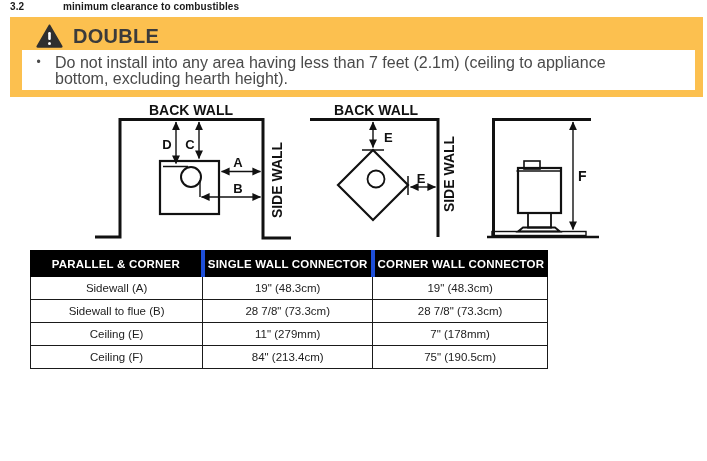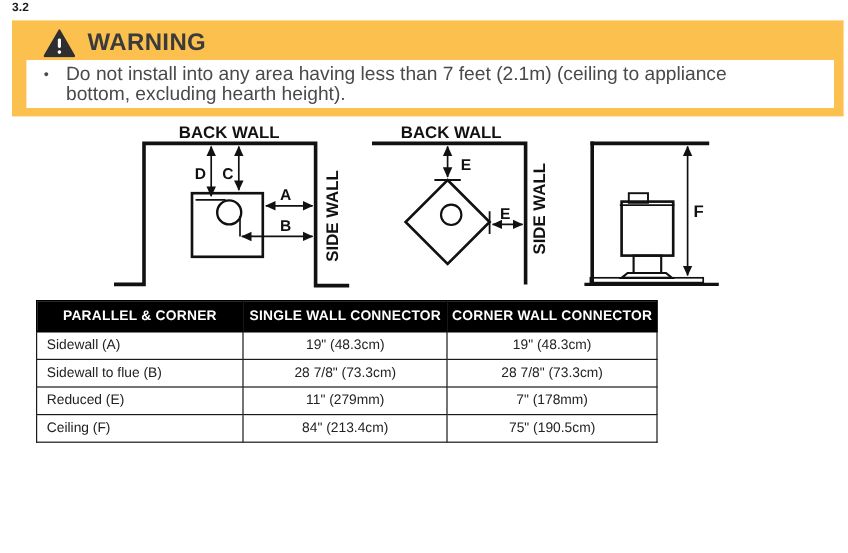--- a/index.html
+++ b/index.html
@@ -51,47 +51,48 @@
     border-collapse:collapse; table-layout:fixed;
     font-size:11.5px; color:#222;
   }
   .clearance-table col.c1 { width:33.3%; }
   .clearance-table col.c2 { width:32.9%; }
   .clearance-table col.c3 { width:33.8%; }
   .clearance-table th {
     background:#000; color:#fff; font-weight:bold; font-size:11.5px;
     height:26px; text-align:center; border:1px solid #000; letter-spacing:0.2px;
   }
-  .clearance-table th + th { border-left:1px solid #1d4ed8;margin-top:36px; }
+  .clearance-table th + th { border-left:4px solid #1d4ed8;margin-top:36px; }
   .clearance-table td {
     border:1.6px solid #1a1a1a; height:23px; padding:1px 8px; text-align:center;
     background:#fff;
   }
-  .clearance-table td.lbl { text-align:left; }
+  .clearance-table td.lbl { text-align:center; }
   .clearance-table td.footnote {
     text-align:left; line-height:15.5px; padding:4px 8px 5px 8px; height:auto;
   }
 </style>
 </head>
 <body>
 
 <div id="page">
 
   <div class="section-heading">
     <span class="num">3.2</span>
+    <span>minimum clearance to combustibles</span>
   </div>
 
   <div class="warning-banner">
     <div class="warning-head">
       <svg width="27" height="24" viewBox="0 0 27 24">
         <path d="M13.5 1.2 L25.8 22.4 Q26 23 25.3 23 L1.7 23 Q1 23 1.2 22.4 Z" fill="#2f2f2f" stroke="#2f2f2f" stroke-width="1.5" stroke-linejoin="round"></path>
         <rect x="12.2" y="8" width="2.6" height="8" rx="1.2" fill="#fff"></rect>
         <circle cx="13.5" cy="19.4" r="1.5" fill="#fff"></circle>
       </svg>
-      <span class="warning-title">WARNING</span>
+      <span class="warning-title">DOUBLE</span>
     </div>
     <div class="warning-body">
       <span class="warning-bullet">•</span>
       <span class="warning-text">Do not install into any area having less than 7 feet (2.1m) (ceiling to appliance bottom, excluding hearth height).</span>
     </div>
   </div>
 
   <svg class="diagrams" width="707" height="148" viewBox="0 0 707 148">
     <defs>
       <marker id="arr" viewBox="0 0 10 10" refX="9" refY="5" markerWidth="9" markerHeight="9" orient="auto-start-reverse" markerUnits="userSpaceOnUse">
@@ -168,21 +169,21 @@
         <td class="lbl">Sidewall (A)</td>
         <td>19" (48.3cm)</td>
         <td>19" (48.3cm)</td>
       </tr>
       <tr>
         <td class="lbl">Sidewall to flue (B)</td>
         <td>28 7/8" (73.3cm)</td>
         <td>28 7/8" (73.3cm)</td>
       </tr>
       <tr>
-        <td class="lbl">Reduced (E)</td>
+        <td class="lbl">Ceiling (E)</td>
         <td>11" (279mm)</td>
         <td>7" (178mm)</td>
       </tr>
       <tr>
         <td class="lbl">Ceiling (F)</td>
         <td>84" (213.4cm)</td>
         <td>75" (190.5cm)</td>
       </tr>
     </tbody>
   </table>

